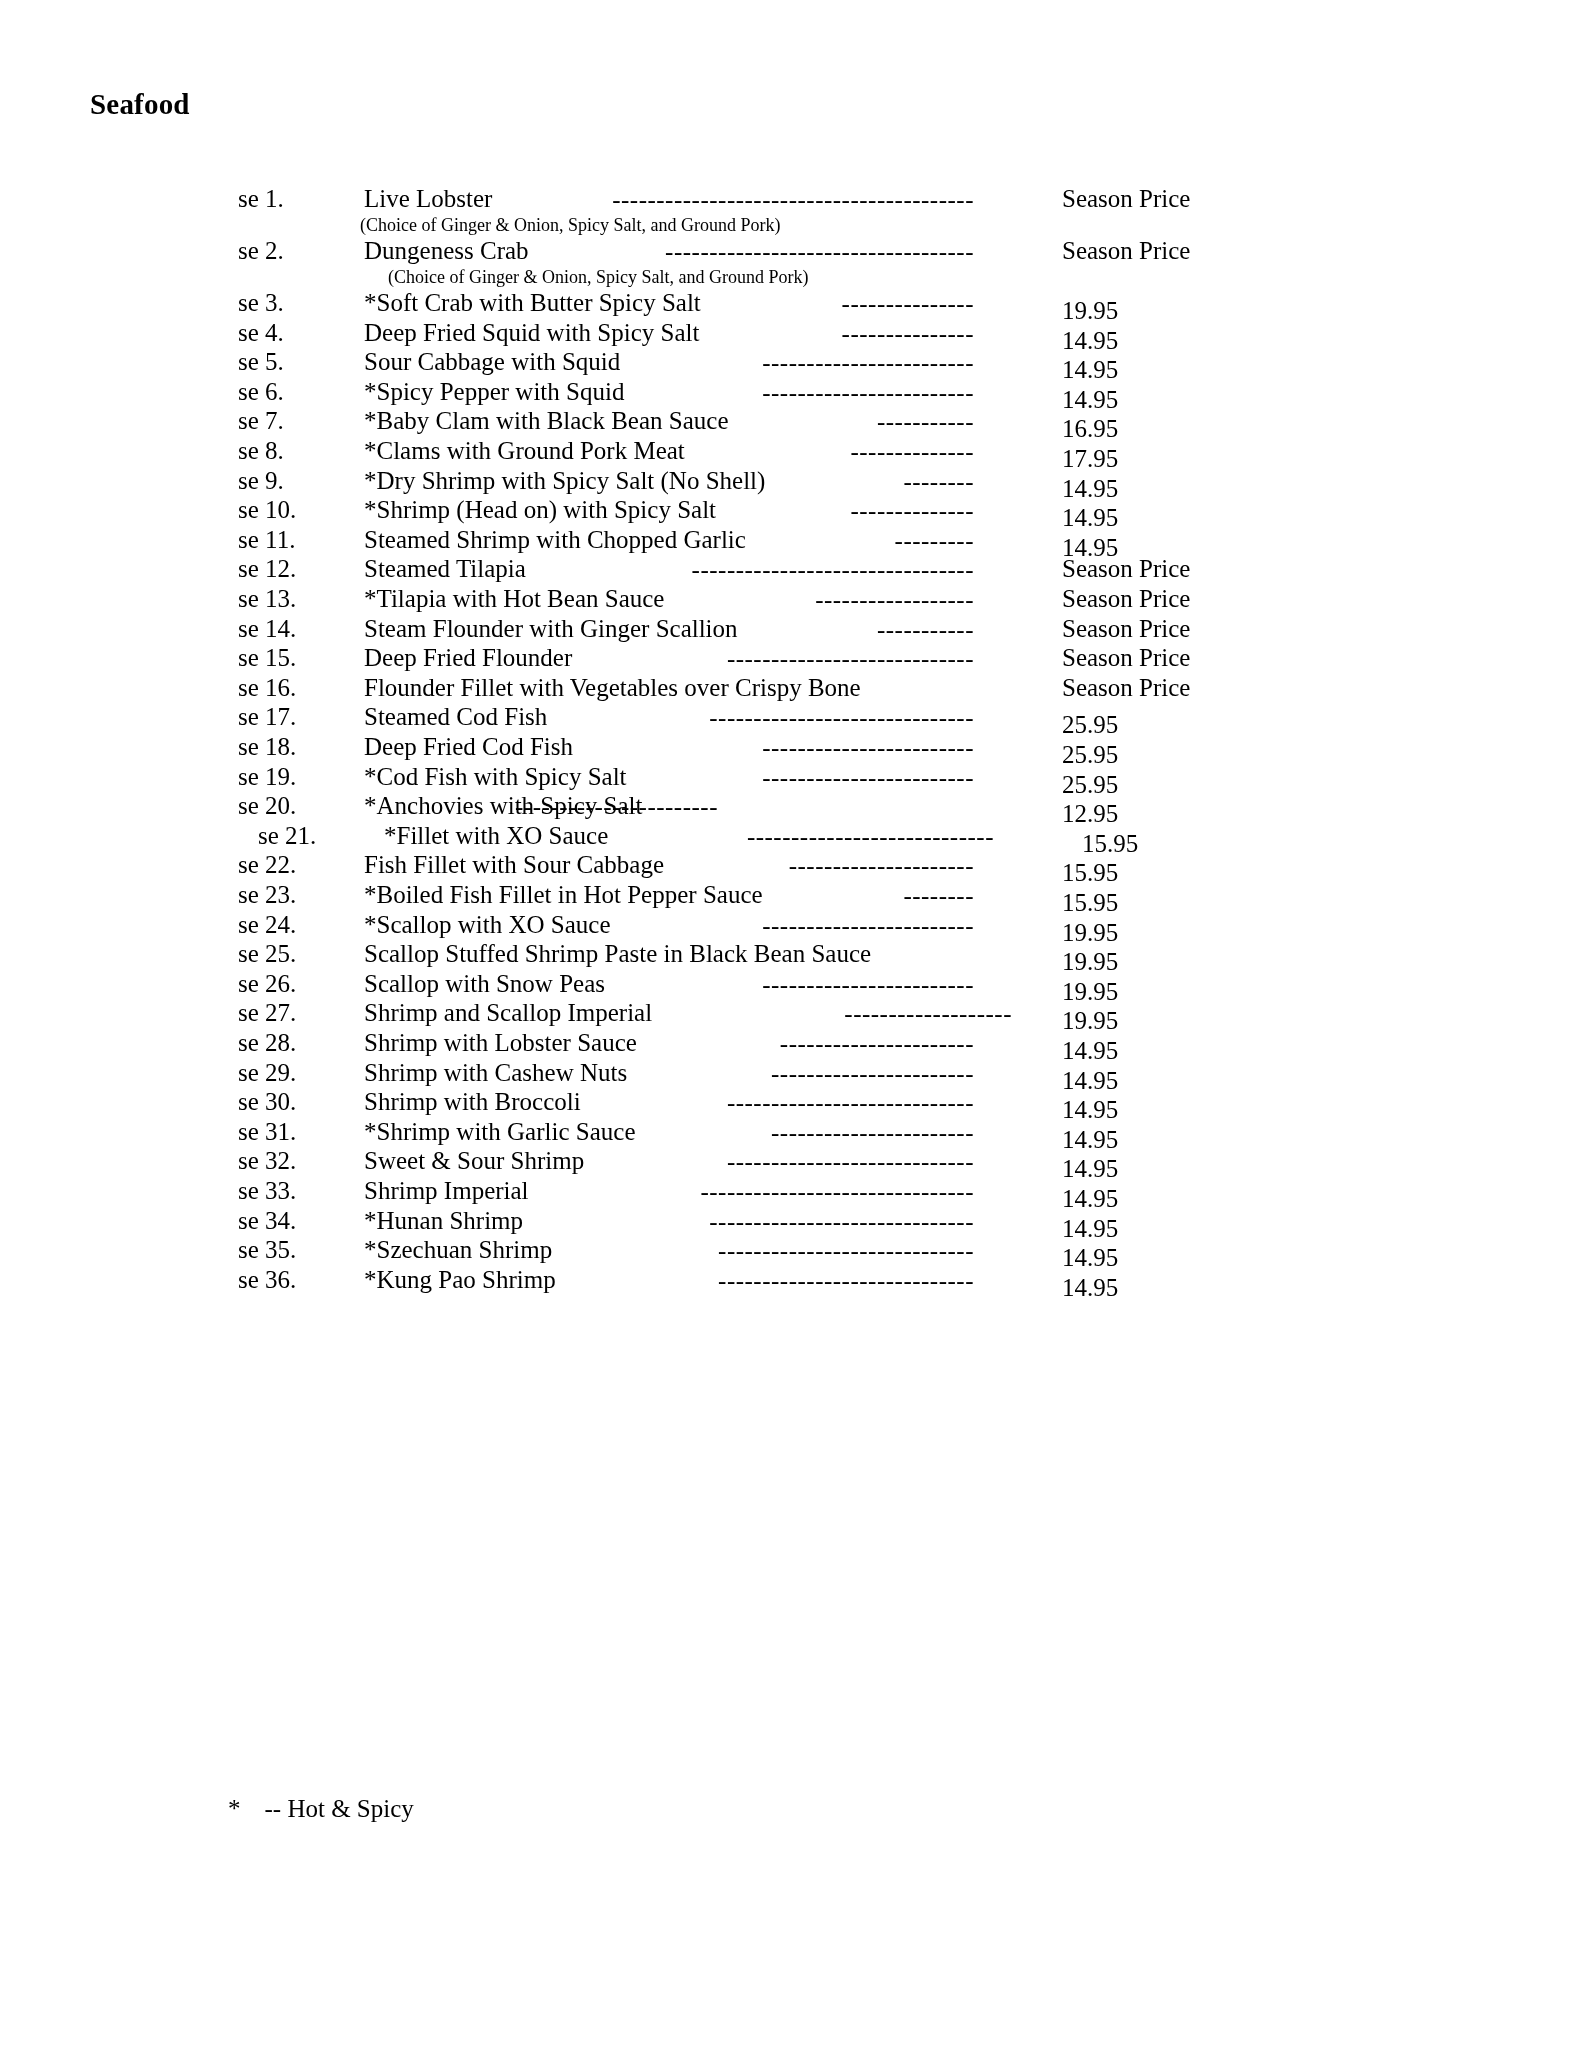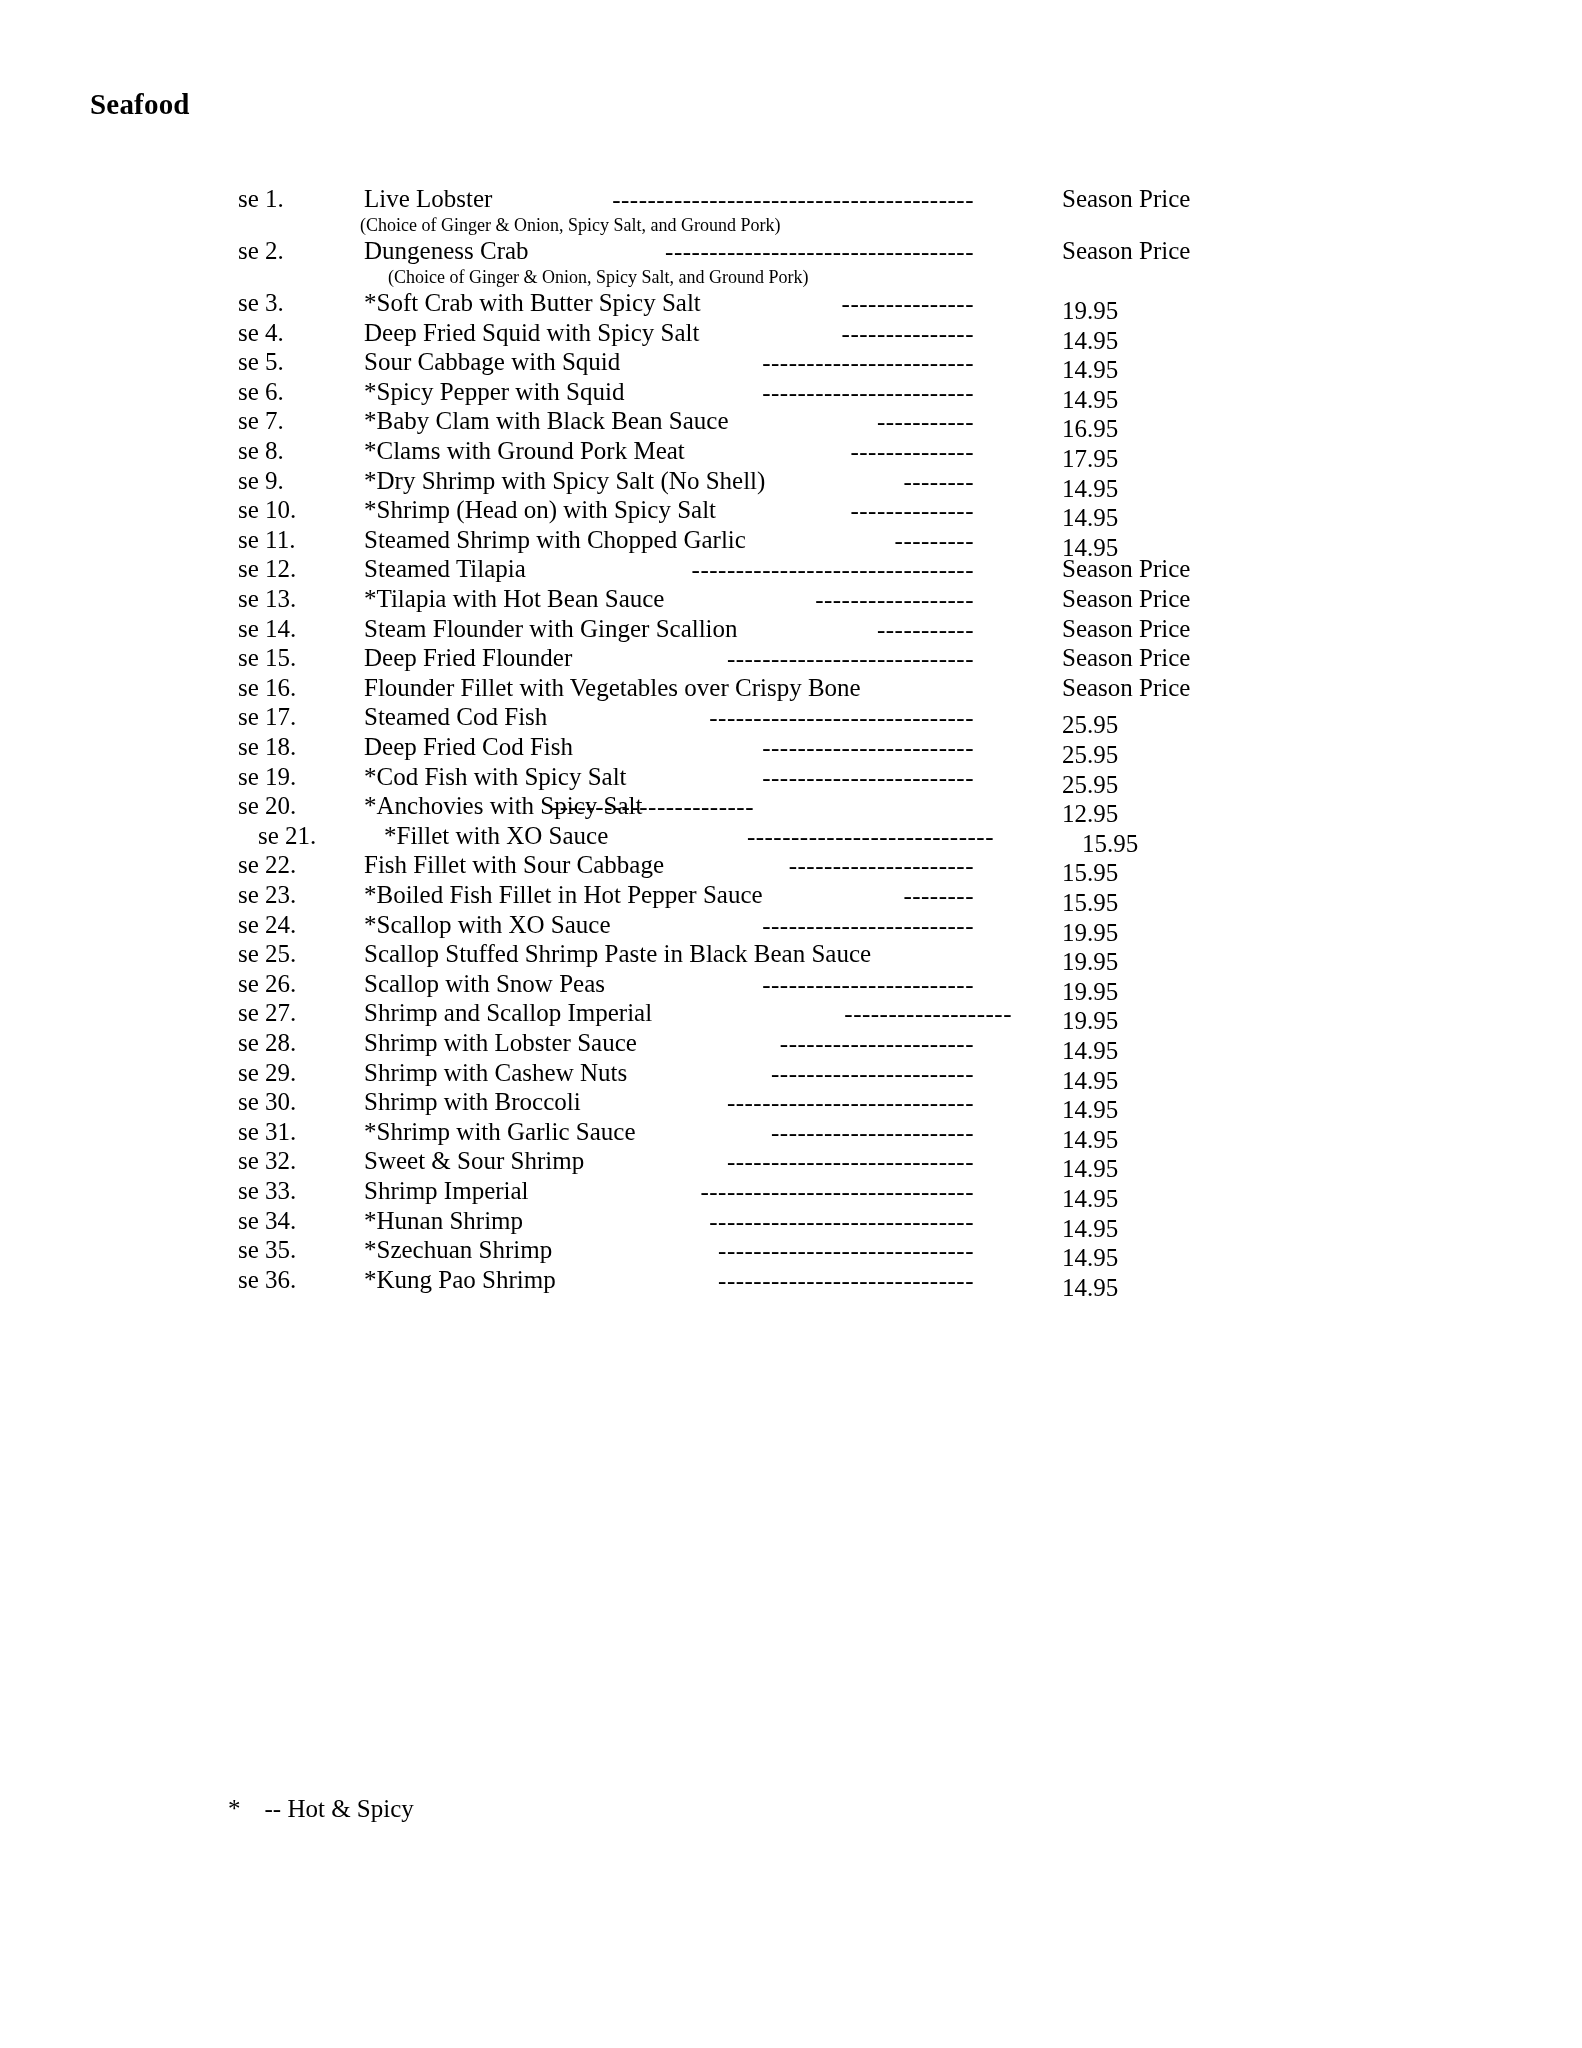--- a/index.html
+++ b/index.html
@@ -205,21 +205,21 @@
         <div class="name">Deep Fried Cod Fish</div>
         <div class="leader" style="right: 608px; text-align: right;">------------------------</div>
         <div class="price">25.95</div>
       </div>
       <div class="row" style="position: absolute; left: 0px; top: 577.6px; width: 1582px;">
         <div class="code">se 19.</div>
         <div class="name">*Cod Fish with Spicy Salt</div>
         <div class="leader" style="right: 608px; text-align: right;">------------------------</div>
         <div class="price">25.95</div>
       </div>
-      <div class="row" style="position: absolute; left: 0px; top: 607.2px; width: 1326px; padding-left: 36px;">
+      <div class="row" style="position: absolute; left: 0px; top: 607.2px; width: 1326px;">
         <div class="code">se 20.</div>
         <div class="name">*Anchovies with Spicy Salt</div>
         <div class="leader" style="right: 608px; text-align: right;">-----------------------</div>
         <div class="price">12.95</div>
       </div>
       <div class="row" style="position: absolute; left: 0px; top: 636.8px; width: 1582px; margin-left: 20px;">
         <div class="code">se 21.</div>
         <div class="name">*Fillet with XO Sauce</div>
         <div class="leader" style="right: 608px; text-align: right;">----------------------------</div>
         <div class="price">15.95</div>

